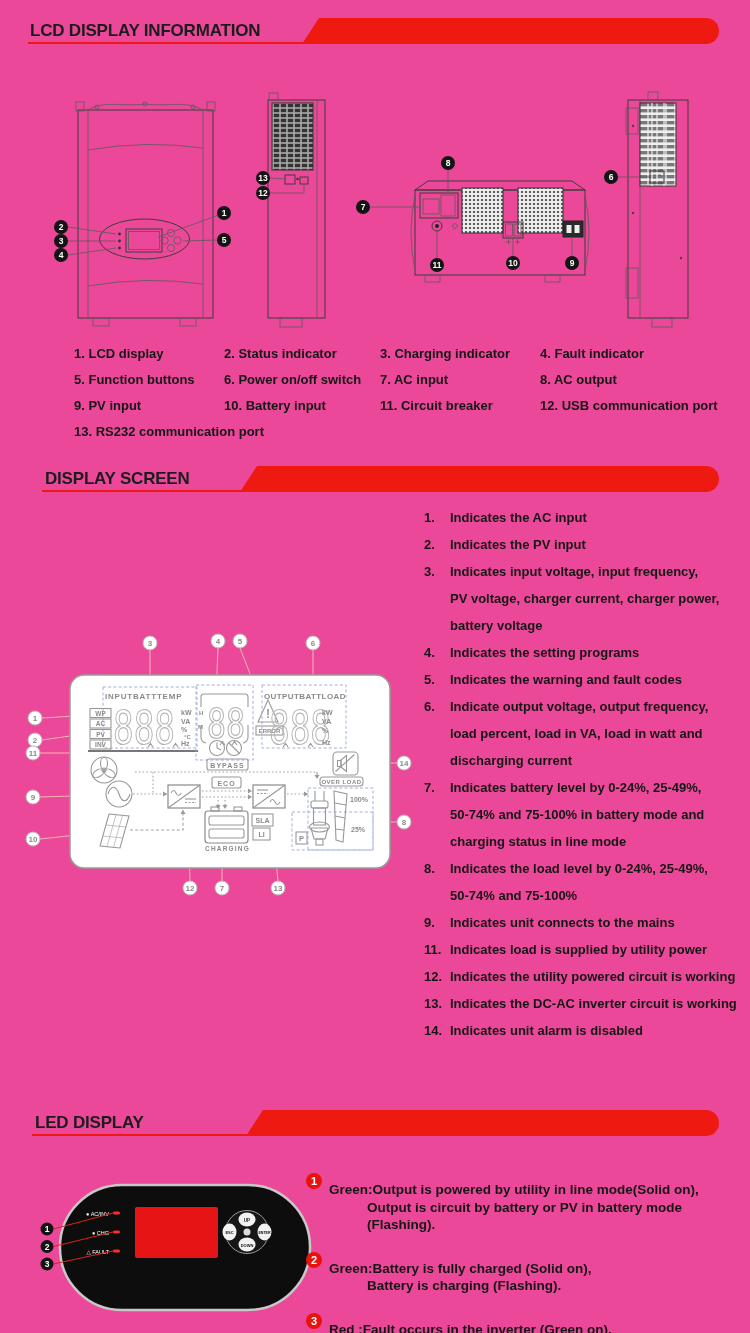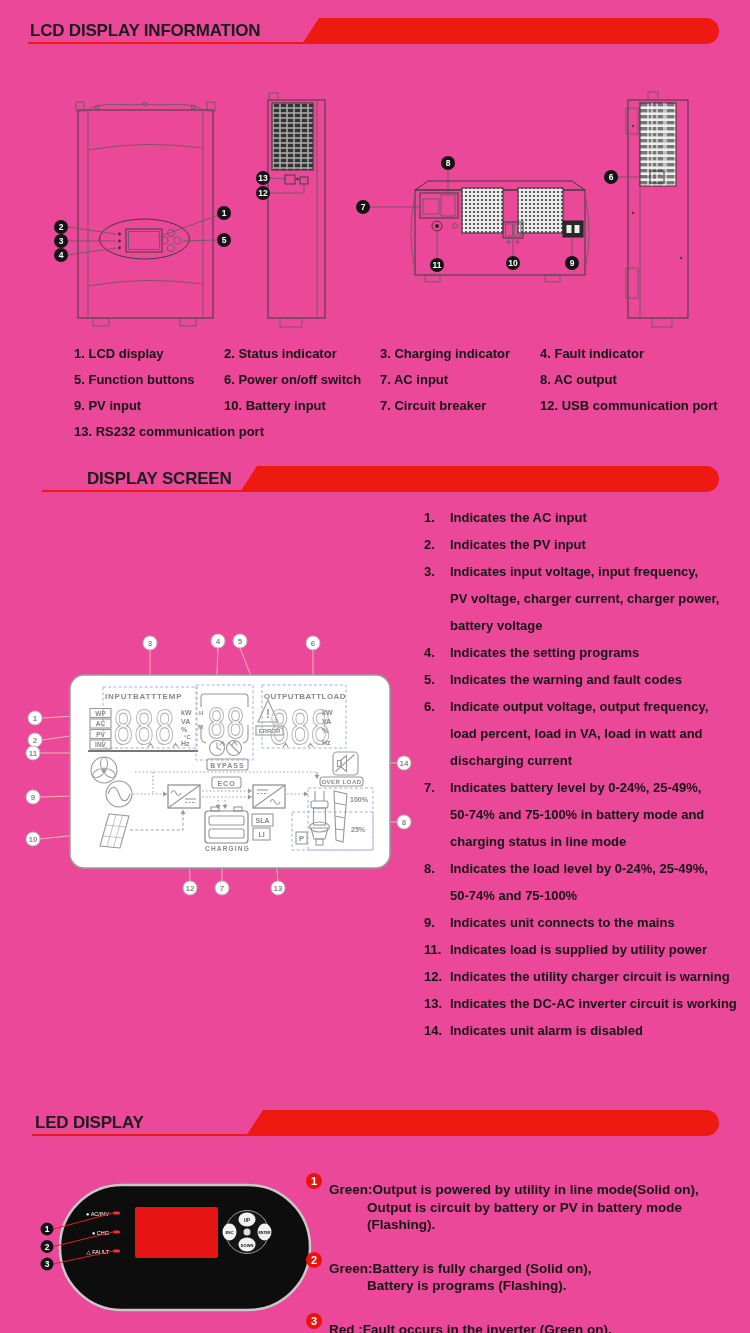--- a/index.html
+++ b/index.html
@@ -226,29 +226,29 @@
     <div>1. LCD display</div>
     <div>2. Status indicator</div>
     <div>3. Charging indicator</div>
     <div>4. Fault indicator</div>
     <div>5. Function buttons</div>
     <div>6. Power on/off switch</div>
     <div>7. AC input</div>
     <div>8. AC output</div>
     <div>9. PV input</div>
     <div>10. Battery input</div>
-    <div>7. Circuit breaker</div>
+    <div>11. Circuit breaker</div>
     <div>12. USB communication port</div>
     <div>13. RS232 communication port</div>
   </div>
 
   <div class="sec" style="top:466px;">
     <div class="underline" style="left:42px;width:206px;"></div>
     <div class="banner" style="left:240px;width:479px;"></div>
-    <div class="title" style="left:45px;margin-left:42px;">DISPLAY SCREEN</div>
+    <div class="title" style="left:45px;">DISPLAY SCREEN</div>
   </div>
 
   <svg id="lcdsvg" width="410" height="290" viewBox="0 0 410 290">
 
     <g>
       <line x1="135" y1="25" x2="135" y2="64" class="lead"></line>
       <line x1="203" y1="23" x2="201" y2="72" class="lead"></line>
       <line x1="225" y1="23" x2="246" y2="77" class="lead"></line>
       <line x1="298" y1="25" x2="298" y2="64" class="lead"></line>
       <line x1="27" y1="93" x2="76" y2="90" class="lead"></line>
@@ -530,21 +530,21 @@
     <div class="note">
         <span class="num">9.</span>
         <span class="txt">Indicates unit connects to the mains</span>
       </div>
     <div class="note">
         <span class="num">11.</span>
         <span class="txt">Indicates load is supplied by utility power</span>
       </div>
     <div class="note">
         <span class="num">12.</span>
-        <span class="txt">Indicates the utility charger circuit is warning</span>
+        <span class="txt">Indicates the utility powered circuit is working</span>
       </div>
     <div class="note">
         <span class="num">13.</span>
         <span class="txt">Indicates the DC-AC inverter circuit is working</span>
       </div>
     <div class="note">
         <span class="num">14.</span>
         <span class="txt">Indicates unit alarm is disabled</span>
       </div>
   </div>
@@ -599,21 +599,21 @@
       <div>
         <div class="l1">Green:Output is powered by utility in line mode(Solid on),</div>
         <div class="cont">Output is circuit by battery or PV in battery mode
 (Flashing).</div>
       </div>
     </div>
     <div class="lednote">
       <span class="badge">2</span>
       <div>
         <div class="l1">Green:Battery is fully charged (Solid on),</div>
-        <div class="cont">Battery is programs (Flashing).</div>
+        <div class="cont">Battery is charging (Flashing).</div>
       </div>
     </div>
     <div class="lednote">
       <span class="badge">3</span>
       <div>
         <div class="l1">Red :Fault occurs in the inverter (Green on),</div>
         <div class="cont">Warning condition occurs in the inverter (Flashing).</div>
       </div>
     </div>
   </div>

